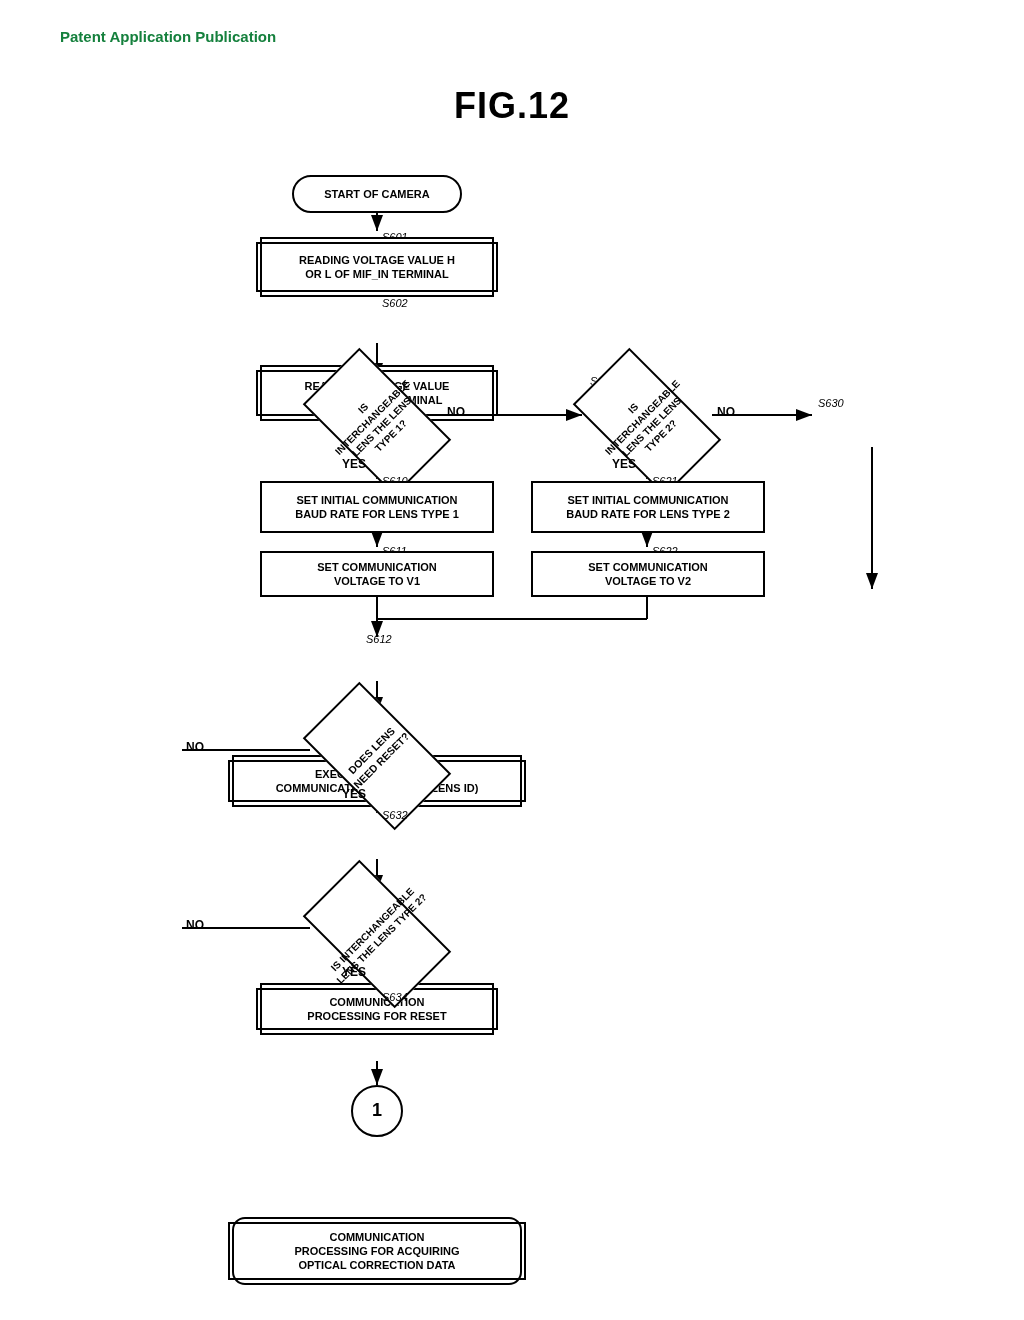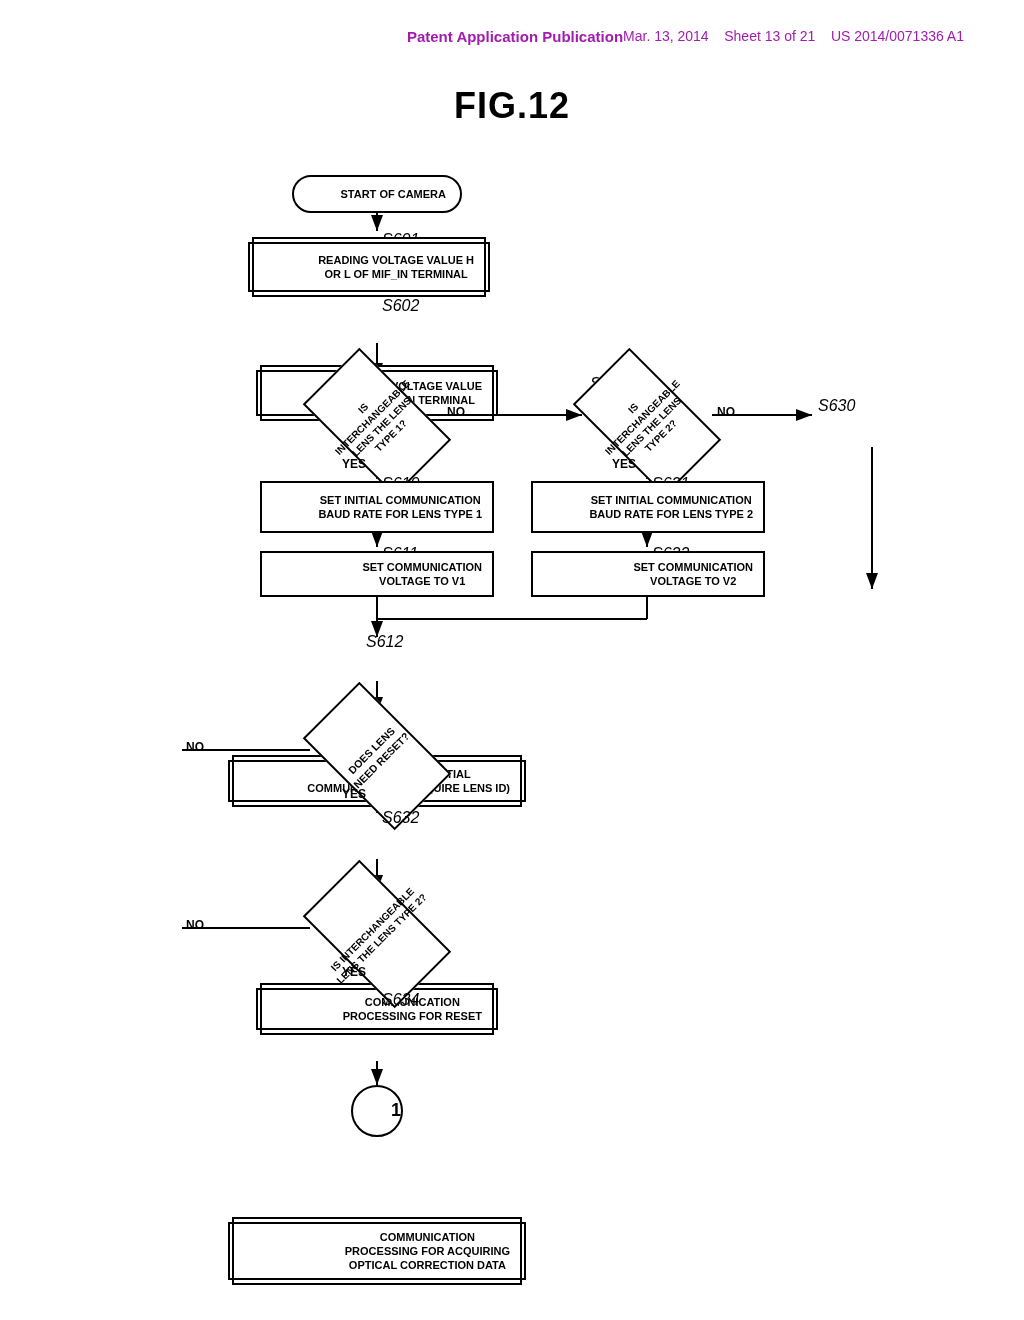--- a/index.html
+++ b/index.html
@@ -7,25 +7,26 @@
       background: #fff;
       font-family: Arial, Helvetica, sans-serif;
       width: 1024px;
       min-height: 1320px;
       position: relative;
       overflow-x: hidden;
     }
 
     .page-header {
       display: flex;
-      justify-content: flex-end;
+      justify-content: space-between;
       align-items: flex-start;
       padding: 28px 60px 0 60px;
       font-size: 14px;
-      color: #a21caf;
+      color: #15803d;
+      gap: 44px;
     }
 
     .header-left {
       font-weight: bold;
       font-size: 15px;
     }
 
     .fig-title {
       text-align: center;
       font-size: 36px;
@@ -39,21 +40,21 @@
       margin: 30px auto 0 auto;
       width: 860px;
       height: 1100px;
     }
 
     
     .fc-node {
       position: absolute;
       display: flex;
       align-items: center;
-      justify-content: flex-end;
+      justify-content: center;
       text-align: center;
       font-size: 11px;
       font-weight: bold;
       line-height: 1.3;
     }
 
     .rounded-rect {
       border: 2px solid #000;
       border-radius: 22px;
       background: #fff;
@@ -123,32 +124,29 @@
     }
 
     .label-text {
       position: absolute;
       font-size: 12px;
       font-weight: bold;
     }
 
     .step-label {
       position: absolute;
-      font-size: 16px;
+      font-size: 11px;
       font-style: italic;
     }
   </style>
 </head>
 <body>
 
 <div class="page-header">
   <span class="header-left">Patent Application Publication</span>
-  <span>
-    <span>Mar. 13, 2014</span>&nbsp;&nbsp;&nbsp;&nbsp;<span>Sheet 13 of 21</span>&nbsp;&nbsp;&nbsp;&nbsp;<span>US 2014/0071336 A1</span>
-  </span>
 </div>
 
 <div class="fig-title">FIG.12</div>
 
 <div class="flowchart-area">
 
   <svg class="arrows-svg" xmlns="http://www.w3.org/2000/svg">
     <defs>
       <marker id="arrowhead" markerWidth="8" markerHeight="6" refX="8" refY="3" orient="auto">
         <polygon points="0 0, 8 3, 0 6" fill="#000"></polygon>
@@ -197,21 +195,21 @@
   </svg>
 
   <div class="fc-node rounded-rect" style="left:210px; top:18px; width:170px; height:38px;">
     <span>START OF CAMERA</span>
   </div>
 
   <div class="step-label" style="left:300px; top:74px;">
     <span>S601</span>
   </div>
 
-  <div class="fc-node double-rect" style="left:170px; top:80px; width:234px; height:60px;">
+  <div class="fc-node double-rect" style="left:178px; top:80px; width:234px; height:60px;">
     <span style="white-space:pre-line;">READING VOLTAGE VALUE H
 OR L OF MIF_IN TERMINAL</span>
   </div>
 
   <div class="step-label" style="left:300px; top:140px;">
     <span>S602</span>
   </div>
 
   <div class="fc-node double-rect" style="left:178px; top:148px; width:234px; height:56px;">
     <span style="white-space:pre-line;">READING VOLTAGE VALUE
@@ -359,21 +357,21 @@
   </div>
 
   <div class="label-text" style="left:104px; top:761px;">
     <span>NO</span>
   </div>
 
   <div class="step-label" style="left:300px; top:834px;">
     <span>S634</span>
   </div>
 
-  <div class="fc-node double-rect" style="left:150px; top:840px; width:290px; height:68px;">
+  <div class="fc-node double-rect" style="left:150px; top:840px; width:290px; height:68px;border-radius:13px;">
     <span style="white-space:pre-line;">COMMUNICATION
 PROCESSING FOR ACQUIRING
 OPTICAL CORRECTION DATA</span>
   </div>
 
   <div class="fc-node" style="left:269px; top:928px; width:52px; height:52px; border:2px solid #000; border-radius:50%; font-size:18px; font-weight:bold;">
     <span>1</span>
   </div>
 
 </div>

